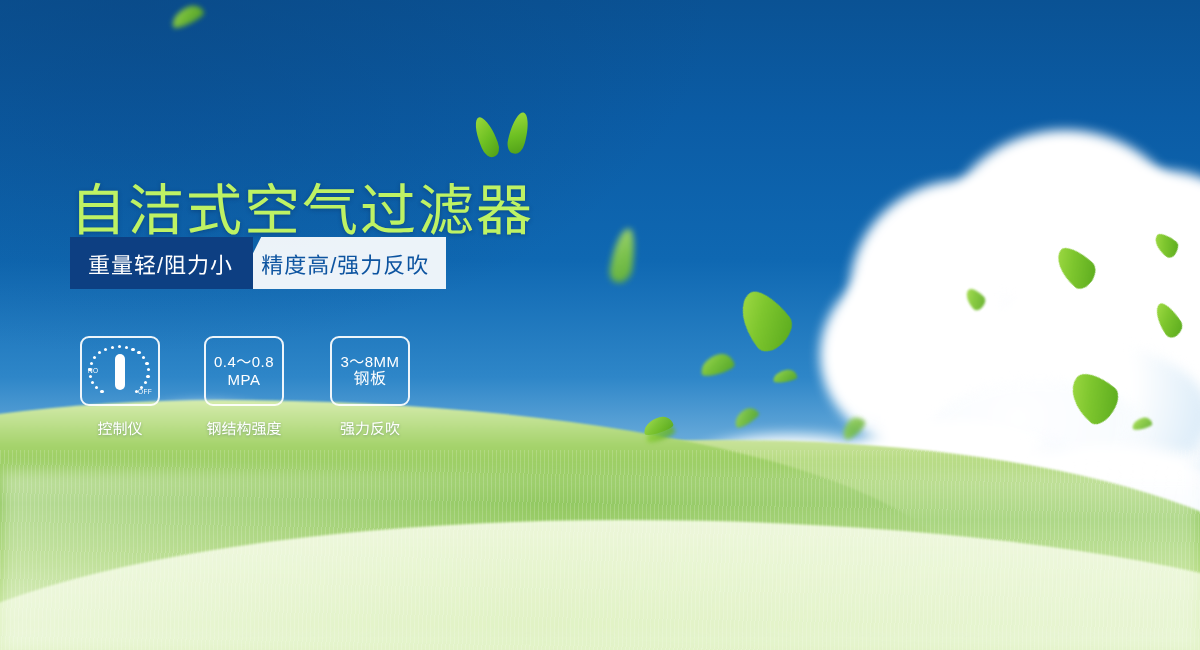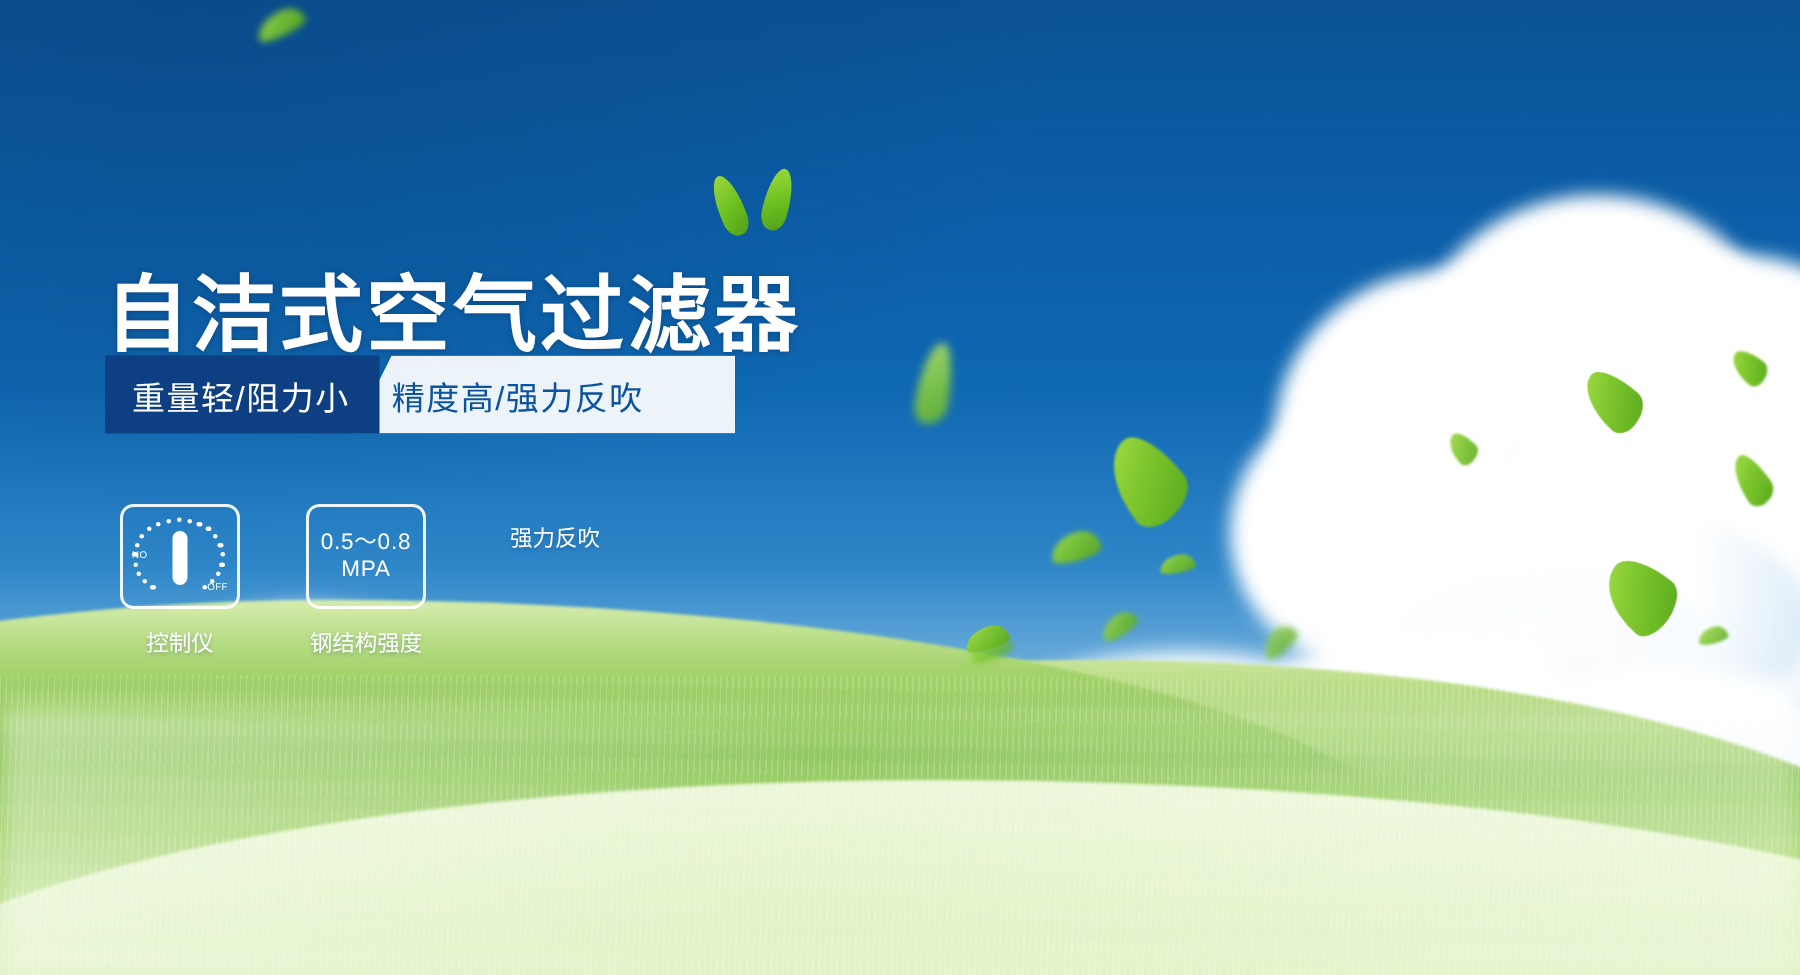--- a/index.html
+++ b/index.html
@@ -113,30 +113,30 @@
   .sprout{position:absolute;left:474px;top:110px;width:64px;height:48px;}
   .sprout .lf{position:absolute;width:17px;height:42px;border-radius:60% 60% 55% 55%/75% 75% 35% 35%;
      background:linear-gradient(150deg,#9fdb3c 0%,#6cbf22 55%,#4f9e18 100%);}
   .sprout .lf-l{left:4px;  top:6px;  transform:rotate(-22deg);}
   .sprout .lf-r{left:36px; top:2px;  transform:rotate(14deg);}
 
   .title{
     position:absolute;left:70px;top:145px;
     font-size:56px;line-height:1;
     letter-spacing:2px;
-    color:#ffffff;
+    color:#bef264;
     font-family:"DejaVu Sans","Liberation Sans",sans-serif;
-    font-weight:700;
+    font-weight:400;
     text-shadow:0 1px 4px rgba(0,30,70,.35);
     white-space:nowrap;
   }
 
   .subbar{
     position:absolute;left:70px;top:237px;
-    height:52px;width:420px;
+    height:52px;width:376px;
     display:flex;align-items:stretch;
   }
   .subbar-left{
     position:relative;
     background:#0d3f82;
     display:flex;align-items:center;
     padding:0 20px 0 18px;
     flex:0 0 auto;
     z-index:2;
   }
@@ -347,28 +347,32 @@
             <div class="needle"></div>
             <div class="lbl lbl-no">NO</div>
             <div class="lbl lbl-off">OFF</div>
           </div>
         </div>
         <div class="fcap">控制仪</div>
       </div>
 
       <div class="feature">
         <div class="fbox">
-          <div class="txt">0.5〜0.8</div>
+          <div class="txt">0.4〜0.8</div>
           <div class="txt">MPA</div>
         </div>
         <div class="fcap">钢结构强度</div>
       </div>
 
 
       <div class="feature wide">
+        <div class="fbox">
+          <div class="txt">3〜8MM</div>
+          <div class="txt zh">钢板</div>
+        </div>
         <div class="fcap">强力反吹</div>
       </div>
 
 
     </div>
 
     <div class="leaf" style="left:643px;top:418px;width:30px;height:15px;transform:rotate(-16deg);opacity:.95;"></div>
 
   </div>
 </div>

